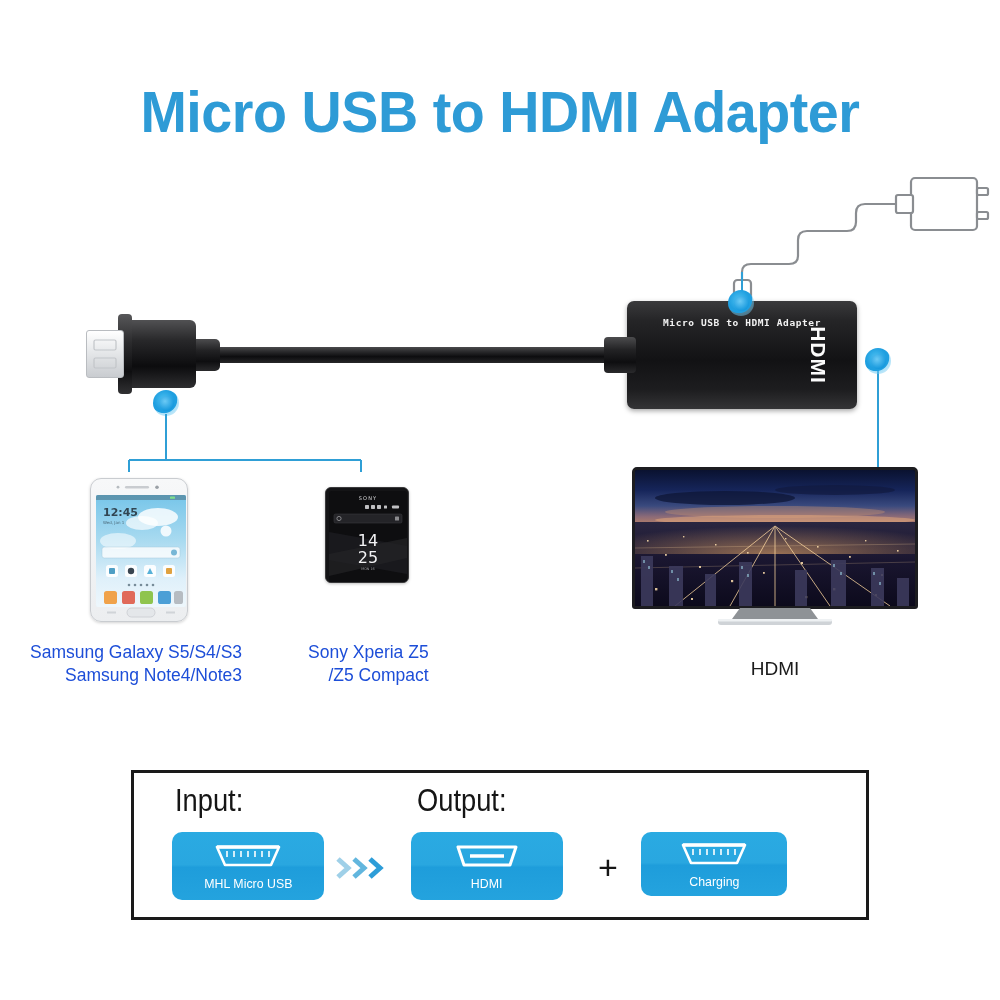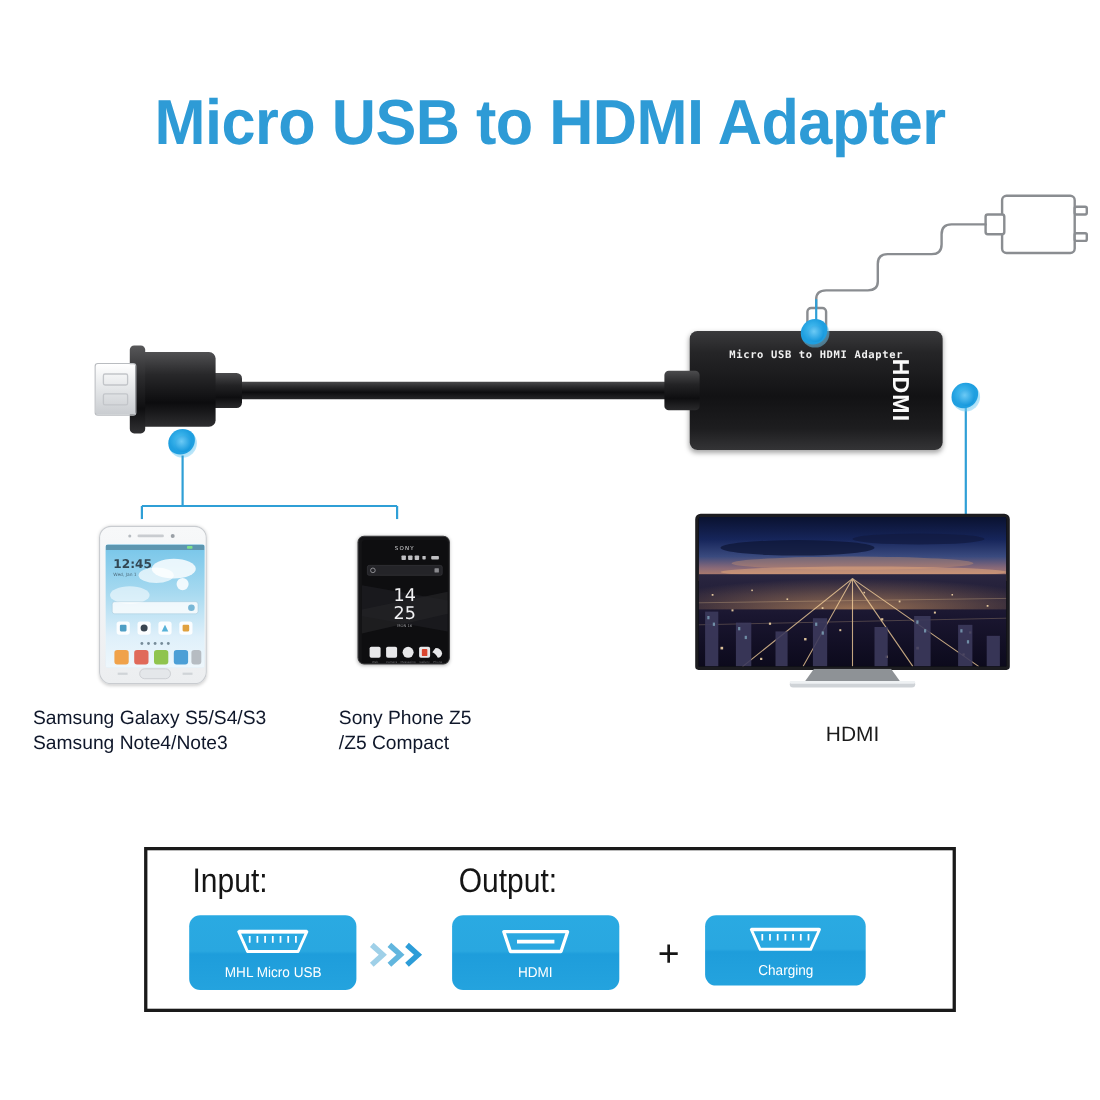--- a/index.html
+++ b/index.html
@@ -99,21 +99,21 @@
     border: 1px solid #c9ccd0; border-radius: 11px;
     box-shadow: 0 1px 3px rgba(0,0,0,.18);
     overflow: hidden;
   }
   #samsung-screen {
     position: absolute; left: 5px; top: 16px; width: 90px; height: 112px;
     border-radius: 2px; overflow: hidden;
     background: linear-gradient(180deg,#7ec8ea 0%,#a9dbf0 28%,#cfeaf6 55%,#e8f5fb 78%,#dfeef7 100%);
   }
   #sony {
-    position: absolute; left: 325px; top: 487px; width: 84px; height: 117px;
+    position: absolute; left: 325px; top: 487px; width: 84px; height: 96px;
     background: #18181a; border: 1px solid #3a3a3c; border-radius: 6px;
     box-shadow: 0 1px 3px rgba(0,0,0,.25);
     overflow: hidden;
   }
 
   
   #tv { position: absolute; left: 632px; top: 467px; width: 286px; height: 160px; }
   #tv-screen {
     position: absolute; left: 0; top: 0; width: 286px; height: 142px;
     border: 3px solid #1c1c20; border-radius: 5px 5px 3px 3px;
@@ -144,22 +144,22 @@
     font-size: 34px; color: #161616; font-weight: normal;
     font-family: "Liberation Sans", sans-serif;
   }
   #chevrons { position: absolute; left: 334px; top: 855px; }
   #hdmi-caption {
     position: absolute; left: 632px; top: 658px; width: 286px;
     text-align: center; color: #1b1b1b; font-size: 19px;
     font-family: "Liberation Sans", sans-serif;
   }
   .dev-caption {
-    position: absolute; color: #0f172a; font-size: 17.5px; line-height: 23px;
-    font-family: "Liberation Sans", sans-serif; white-space: pre-line;
+    position: absolute; color: #1d4ed8; font-size: 17.5px; line-height: 23px;
+    font-family: "Liberation Sans", sans-serif; white-space: pre-line; text-align: right;
   }
 </style>
 </head>
 <body>
 
 <div id="stage">
 
   <div id="title">Micro USB to HDMI Adapter</div>
 
   <svg id="power-adapter" viewBox="0 0 285 140">
@@ -402,21 +402,21 @@
     <svg width="286" height="20" viewBox="0 0 286 20" style="position:absolute; left:0; top:141px;">
       <path d="M108 0 H178 L186 11 H100 Z" fill="#8e9296"></path>
       <rect x="86" y="11" width="114" height="6" rx="3" fill="#cfd3d7"></rect>
       <rect x="86" y="11" width="114" height="2.5" rx="1.2" fill="#eef1f3"></rect>
     </svg>
   </div>
   <div id="hdmi-caption">HDMI</div>
 
   <div class="dev-caption" style="left:30px; top:641px;">Samsung Galaxy S5/S4/S3
 Samsung Note4/Note3</div>
-  <div class="dev-caption" style="left:308px; top:641px;">Sony Phone Z5
+  <div class="dev-caption" style="left:308px; top:641px;">Sony Xperia Z5
 /Z5 Compact</div>
 
   <div id="panel"></div>
 
   <div class="io-heading" style="left:175px; top:783px;">Input:</div>
   <div class="io-heading" style="left:417px; top:783px;">Output:</div>
 
   <div class="port-card" style="left:172px; top:832px; width:152px; height:68px;">
     <svg width="86" height="30" viewBox="0 0 86 30">
       <path d="M12 6 H74 L66 24 H20 Z" fill="none" stroke="#ffffff" stroke-width="2.6" stroke-linejoin="round"></path>

